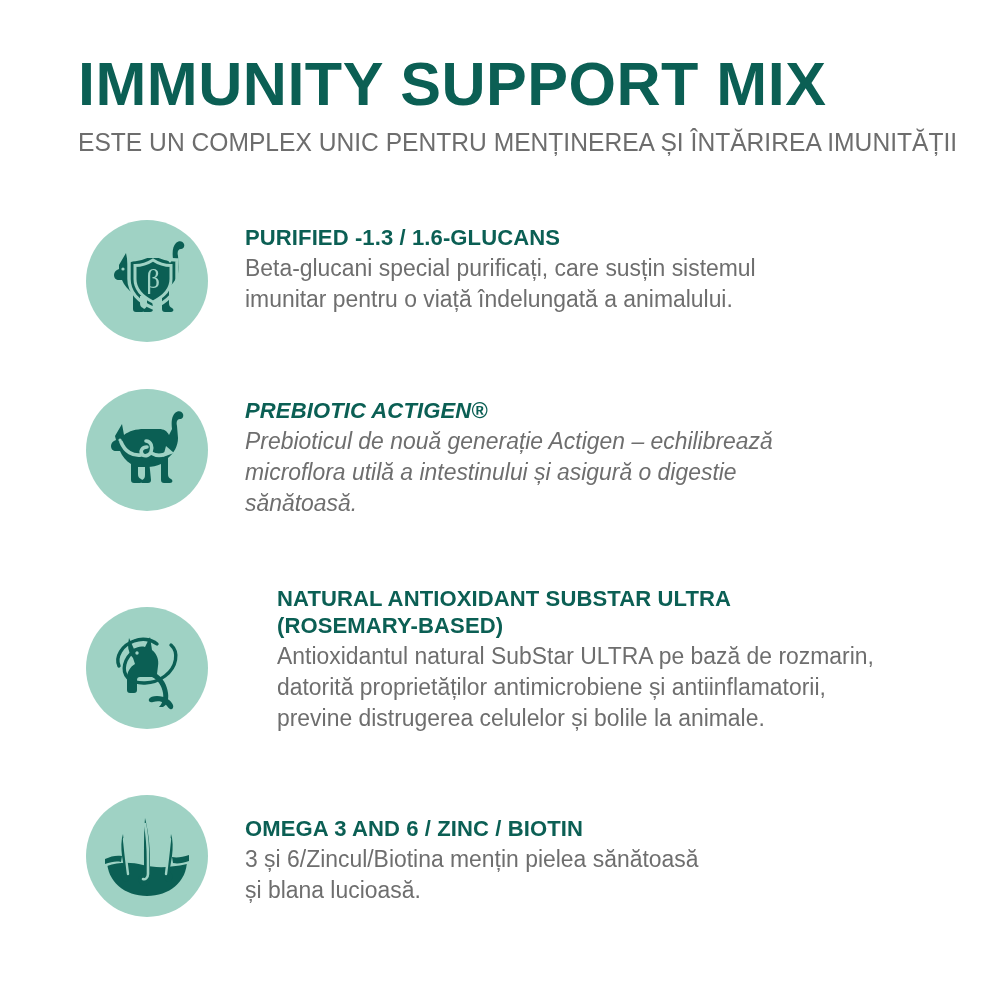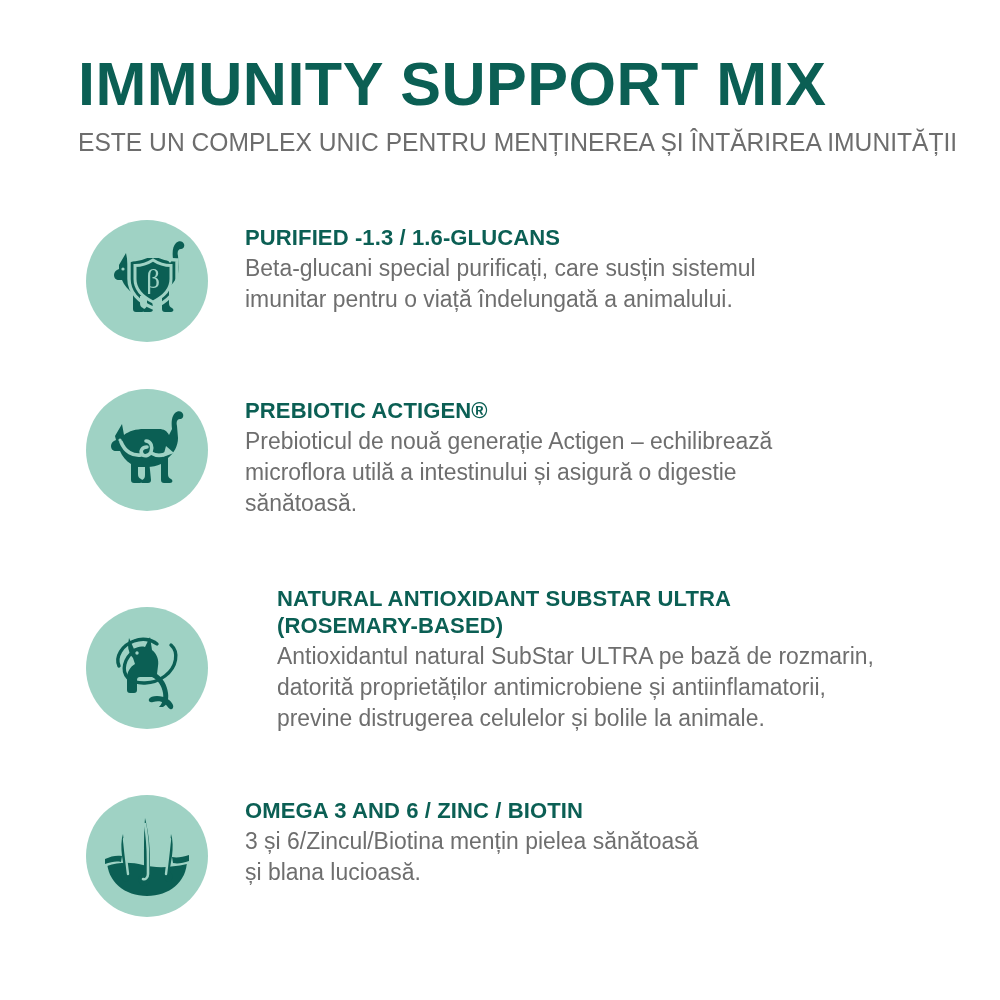--- a/index.html
+++ b/index.html
@@ -109,29 +109,29 @@
     white-space: nowrap;
   }
 
   
   #feature-0 { top: 220px; }
   #feature-0 .icon-circle { top: 0px; }
   #feature-0 .feature-text { top: 4px; }
 
   #feature-1 { top: 389px; }
   #feature-1 .icon-circle { top: 0px; }
-  #feature-1 .feature-text { top: 8px; }
+  #feature-1 .feature-text { top: 8px; font-style: italic; }
 
   #feature-2 { top: 565px; }
   #feature-2 .icon-circle { top: 42px; }
   #feature-2 .feature-text { top: 20px; margin-left: 32px; }
 
   #feature-3 { top: 795px; }
   #feature-3 .icon-circle { top: 0px; }
-  #feature-3 .feature-text { top: 2px; }
+  #feature-3 .feature-text { top: 20px; }
 </style>
 </head>
 <body>
 
 <div class="poster">
 
   <div class="header">
     <h1 class="title">IMMUNITY SUPPORT MIX</h1>
     <p class="subtitle">ESTE UN COMPLEX UNIC PENTRU MENȚINEREA ȘI ÎNTĂRIREA IMUNITĂȚII</p>
   </div>

